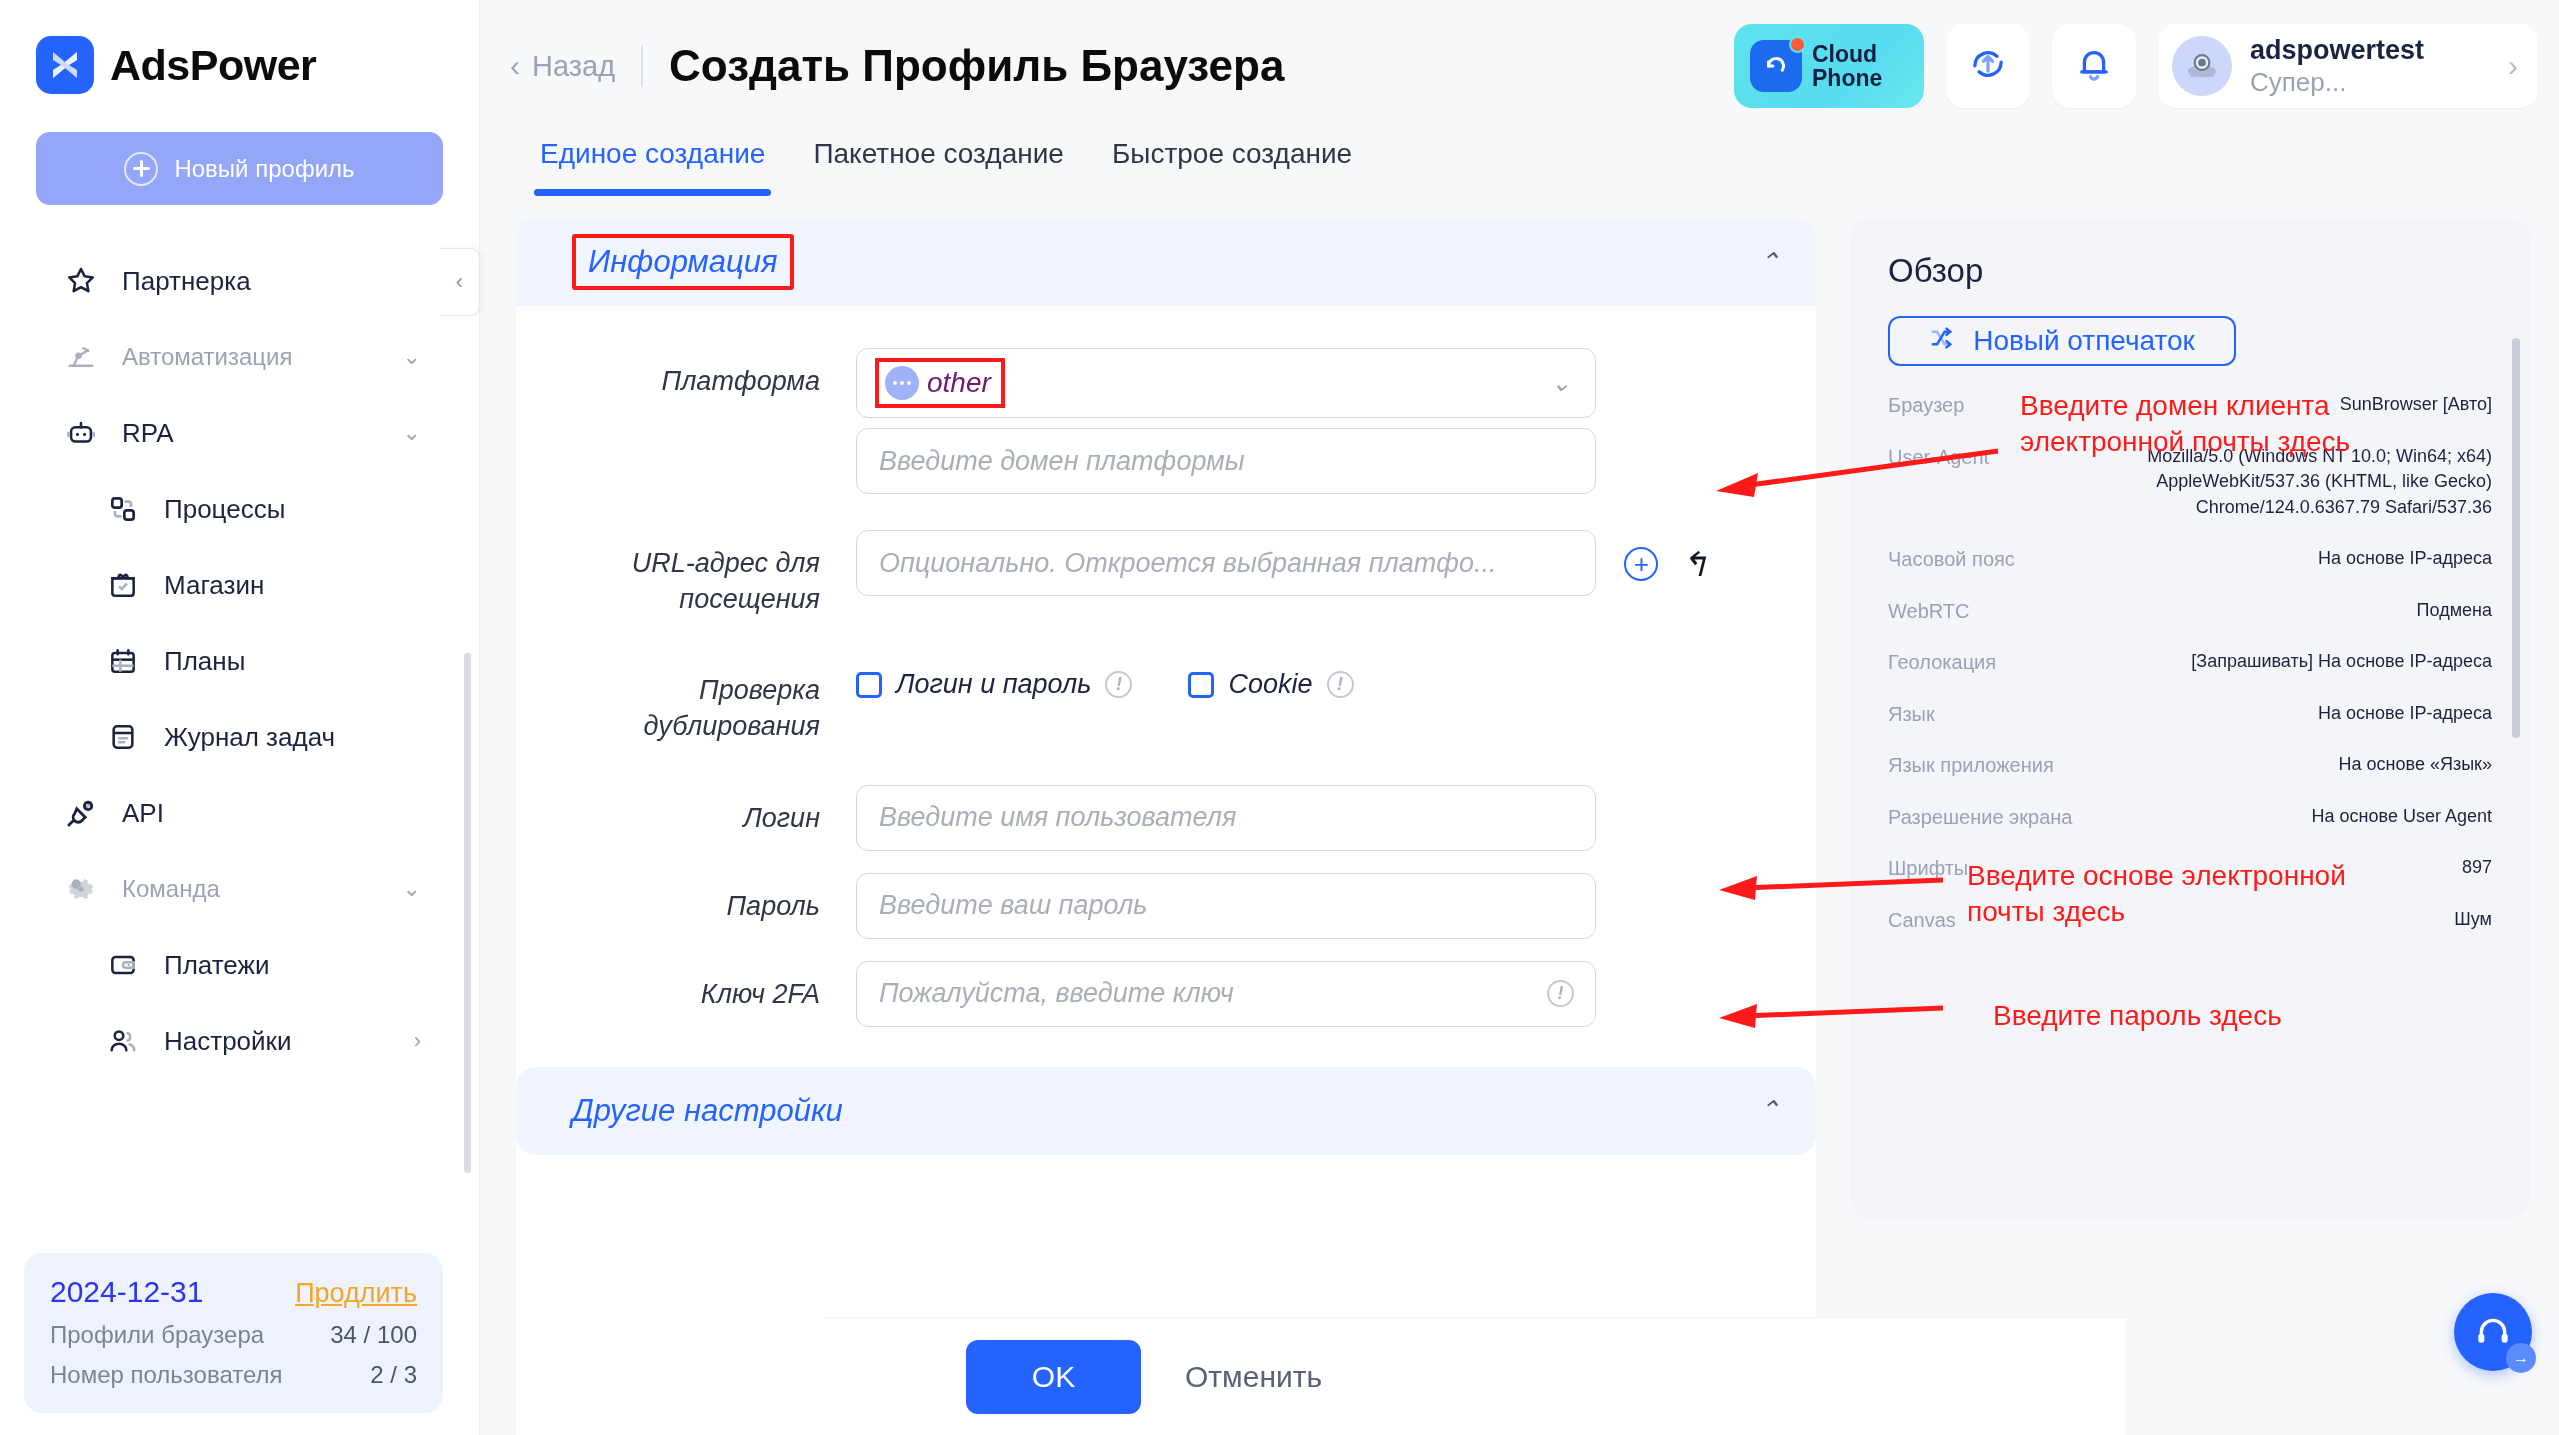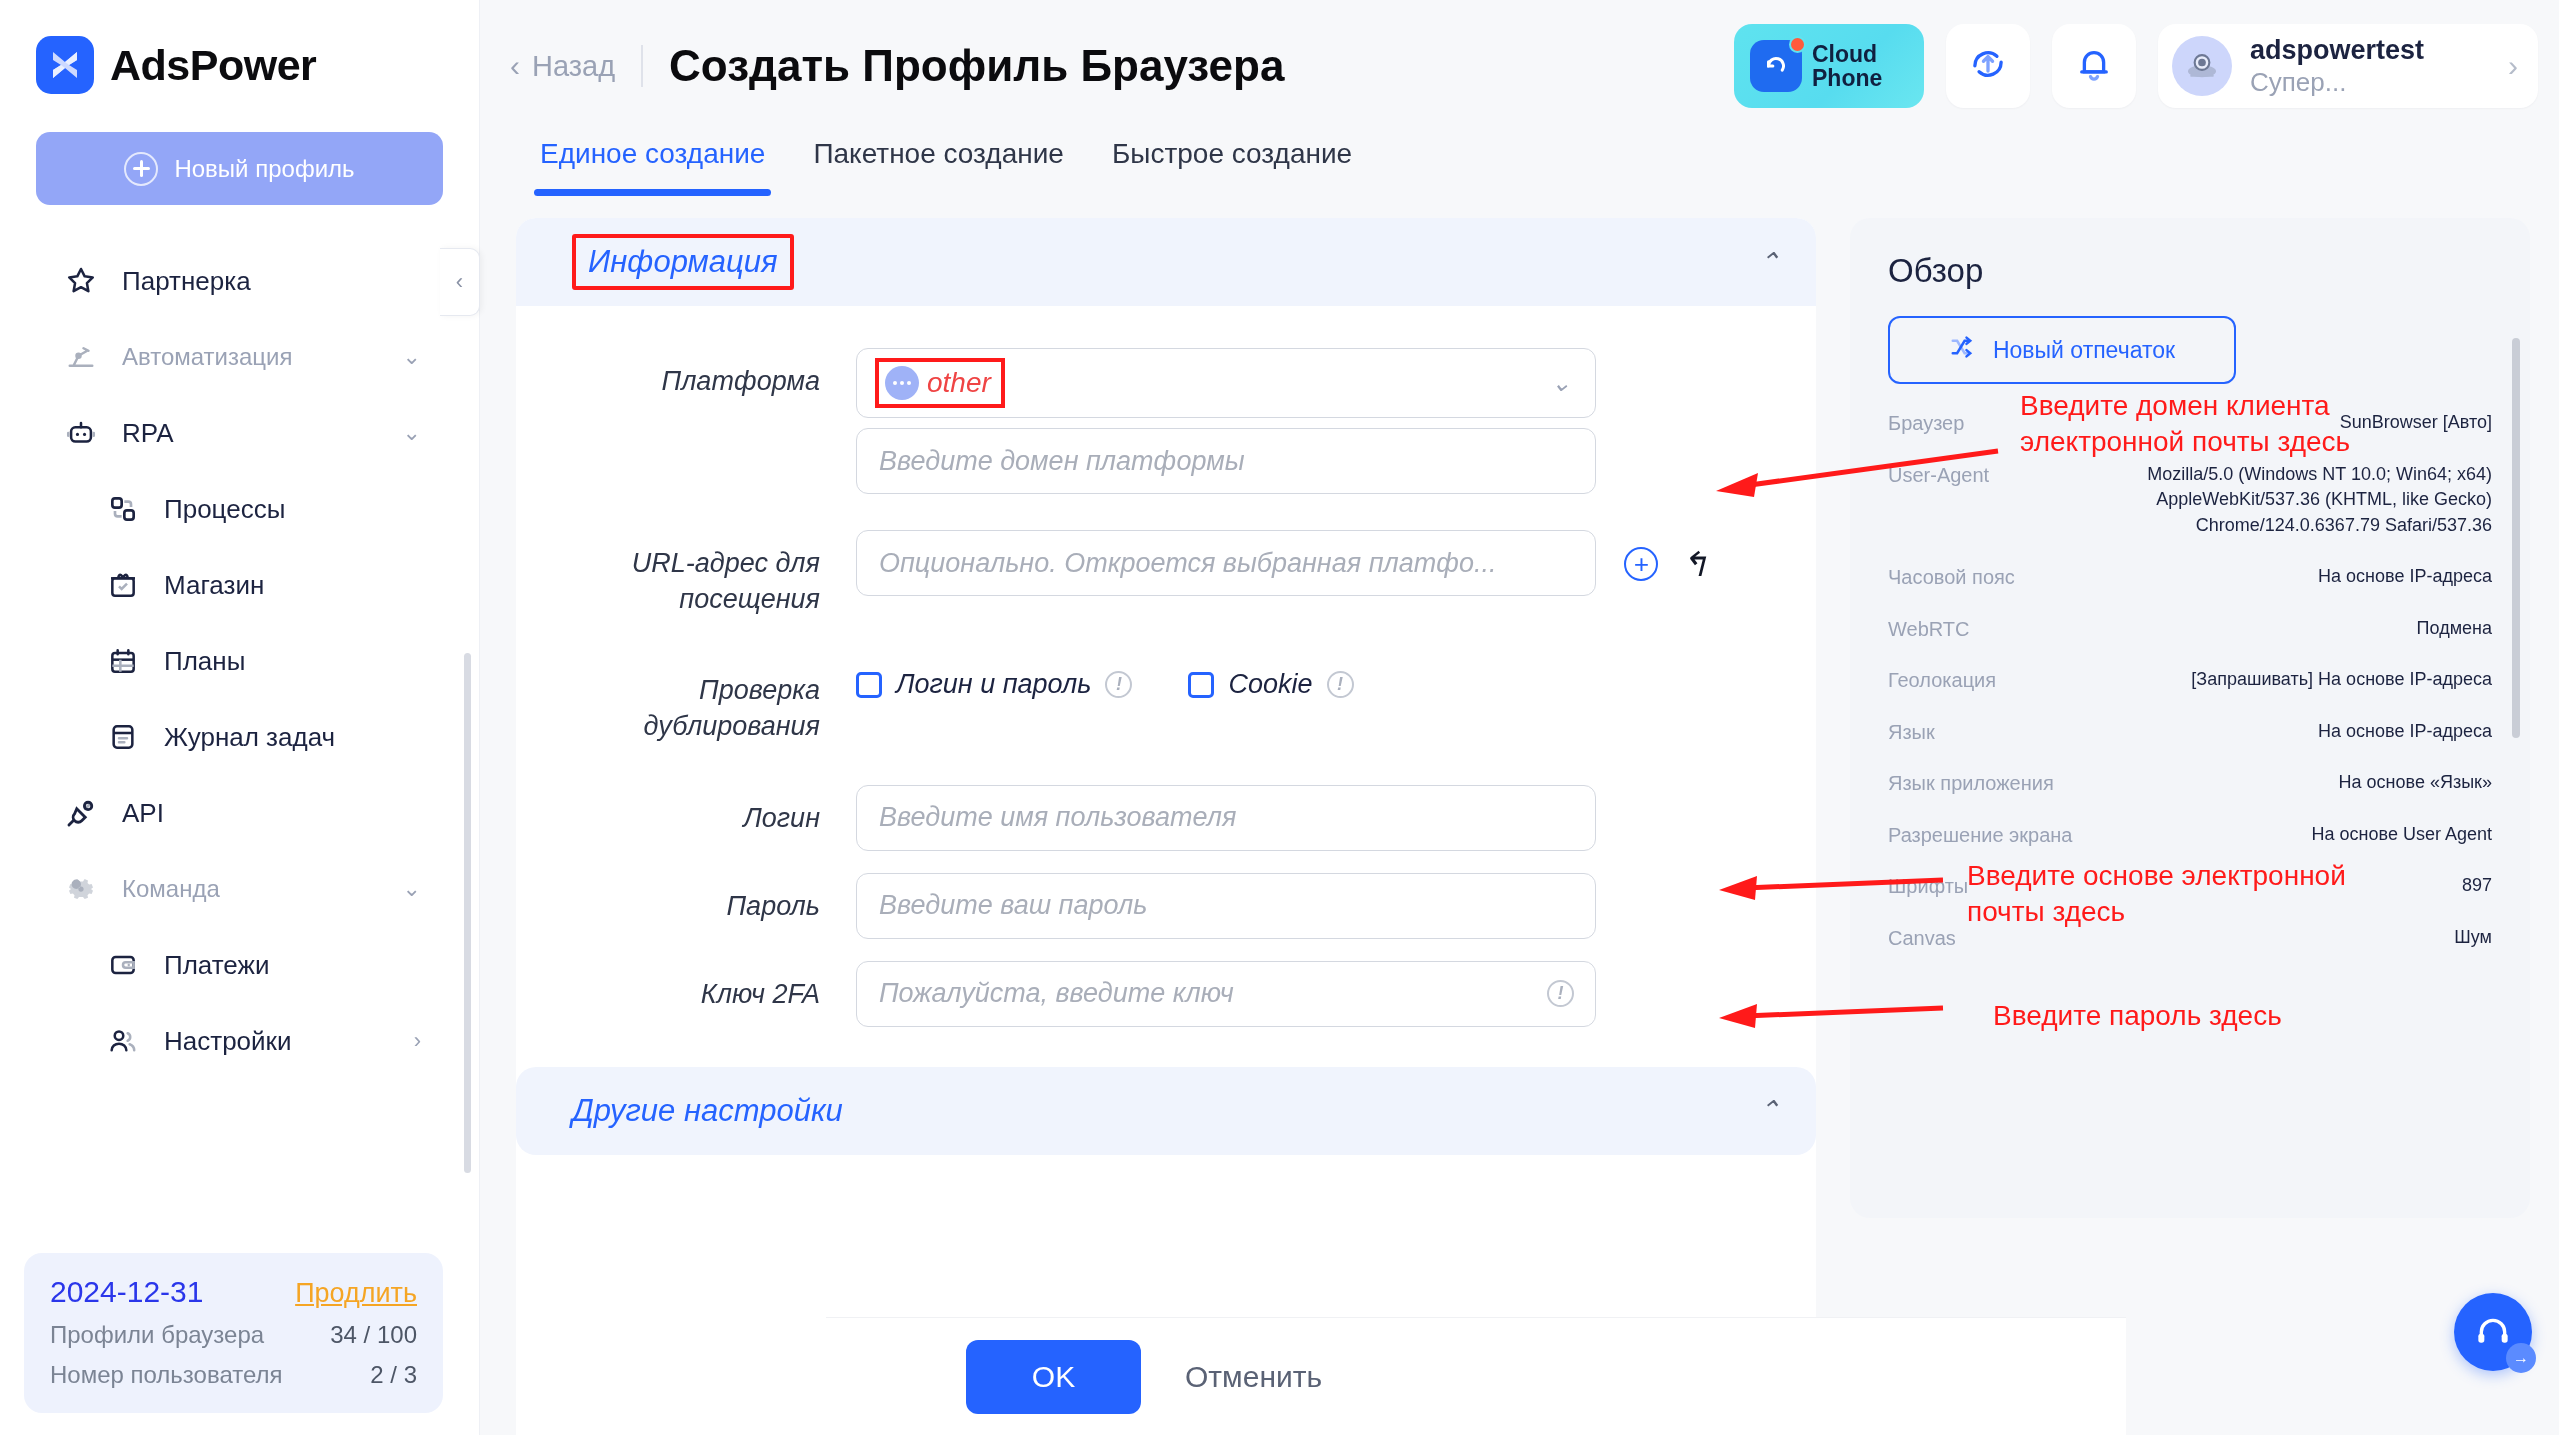--- a/index.html
+++ b/index.html
@@ -153,21 +153,21 @@
   .inp {
     width: 740px; height: 66px; border: 1.5px solid #d4d8e0; border-radius: 12px;
     background: #ffffff; font-size: 27px; color: #1c2340; padding: 0 22px;
     display: flex; align-items: center; font-family: inherit;
   }
   .inp.ph { color: #a9aeb9; }
   .select {
     width: 740px; height: 70px; border: 1.5px solid #d4d8e0; border-radius: 12px;
     display: flex; align-items: center; padding: 0 18px; justify-content: space-between; cursor: pointer;
   }
-  .select-val { display: flex; align-items: center; gap: 8px; font-size: 28px; color: #ef4444; }
+  .select-val { display: flex; align-items: center; gap: 8px; font-size: 28px; color: #701a75; }
   .select-val.boxed { border: 4px solid #ff1a1a; padding: 4px 10px 4px 6px; }
   .plat-badge { width: 34px; height: 34px; border-radius: 50%; background: #9fb2f7; display:flex; align-items:center; justify-content:center; }
   .plat-badge span { display:block; width:4px; height:4px; border-radius:50%; background:#fff; margin:0 1.4px; }
   .select-chev { color: #9aa2b5; font-size: 24px; margin-right: 6px; }
 
   .row-gap-small { margin-top: 10px; text-align: right; }
 
   .checkline { display: flex; align-items: center; gap: 56px; padding-top: 12px; }
   .chk { display: flex; align-items: center; gap: 14px; cursor: pointer; }
   .chk-box { width: 26px; height: 26px; border: 3px solid #2563ff; border-radius: 5px; background: #fff; }
@@ -192,23 +192,23 @@
     display: flex; align-items: center; justify-content: space-between; padding: 0 36px 0 56px;
   }
 
   
   .overview {
     width: 680px; margin-left: 34px; margin-right: 44px; background: #f3f5f9;
     border-radius: 20px; padding: 34px 38px 0 38px; position: relative; height: 1000px;
   }
   .ov-title { font-size: 33px; color: #1c2340; }
   .fp-btn {
-    margin-top: 26px; height: 68px; width: 348px; border: 2px solid #2563ff; border-radius: 12px;
+    margin-top: 26px; height: 50px; width: 348px; border: 2px solid #2563ff; border-radius: 12px;
     display: flex; align-items: center; justify-content: center; gap: 14px;
-    color: #2563ff; font-size: 23px; cursor: pointer; background: transparent;
+    color: #2563ff; font-size: 28px; cursor: pointer; background: transparent;
     font-family: inherit;
   }
   .ov-row { display: flex; justify-content: space-between; gap: 24px; margin-top: 26px; align-items: flex-start; }
   .ov-k { font-size: 20px; color: #9aa2b5; flex: 0 0 auto; padding-top: 2px; }
   .ov-v { font-size: 18px; color: #1c2340; text-align: right; line-height: 1.42; max-width: 400px; }
   .ov-scroll {
     position: absolute; right: 10px; top: 120px; width: 8px; height: 400px;
     background: #c9cdd6; border-radius: 4px;
   }
 

